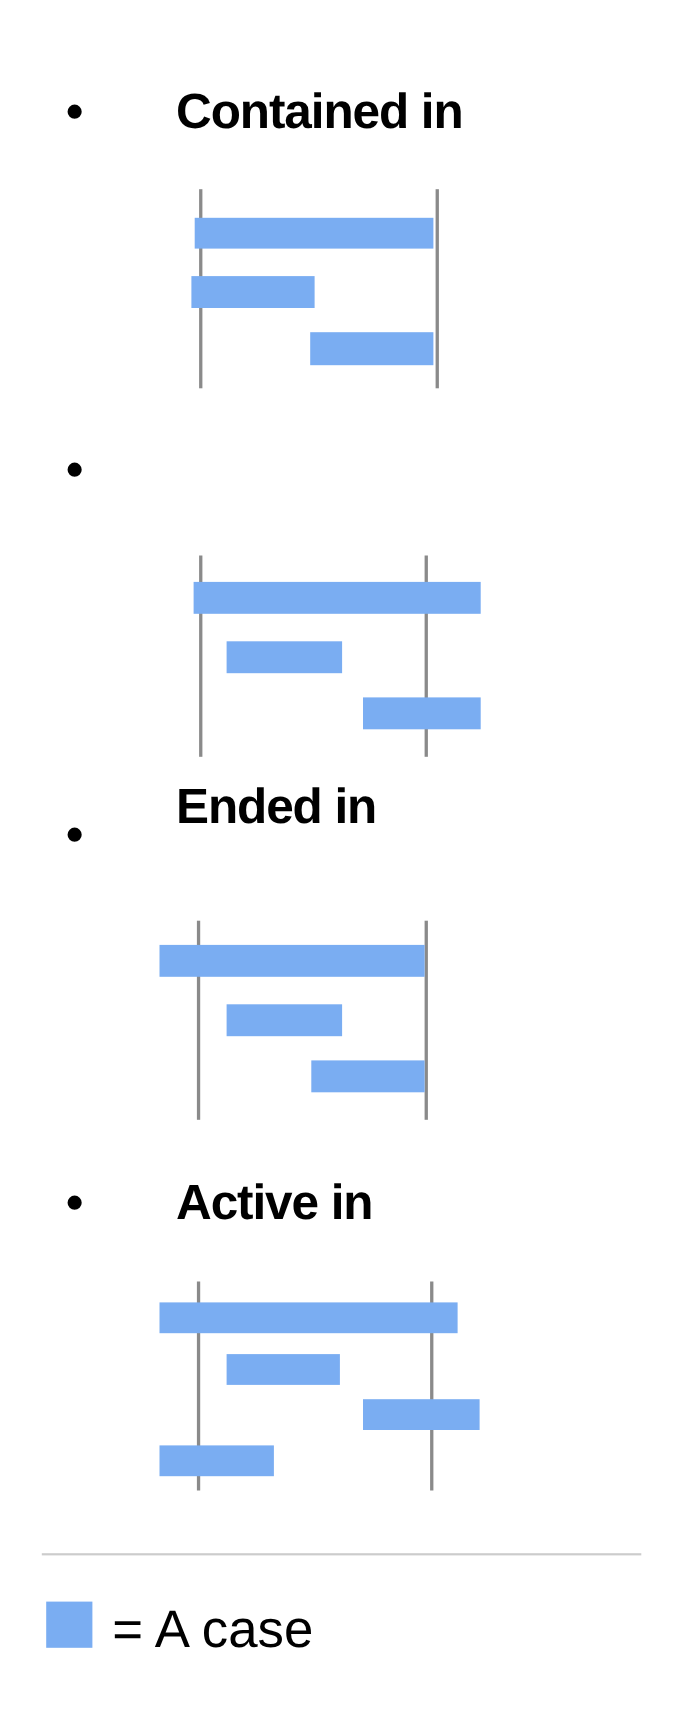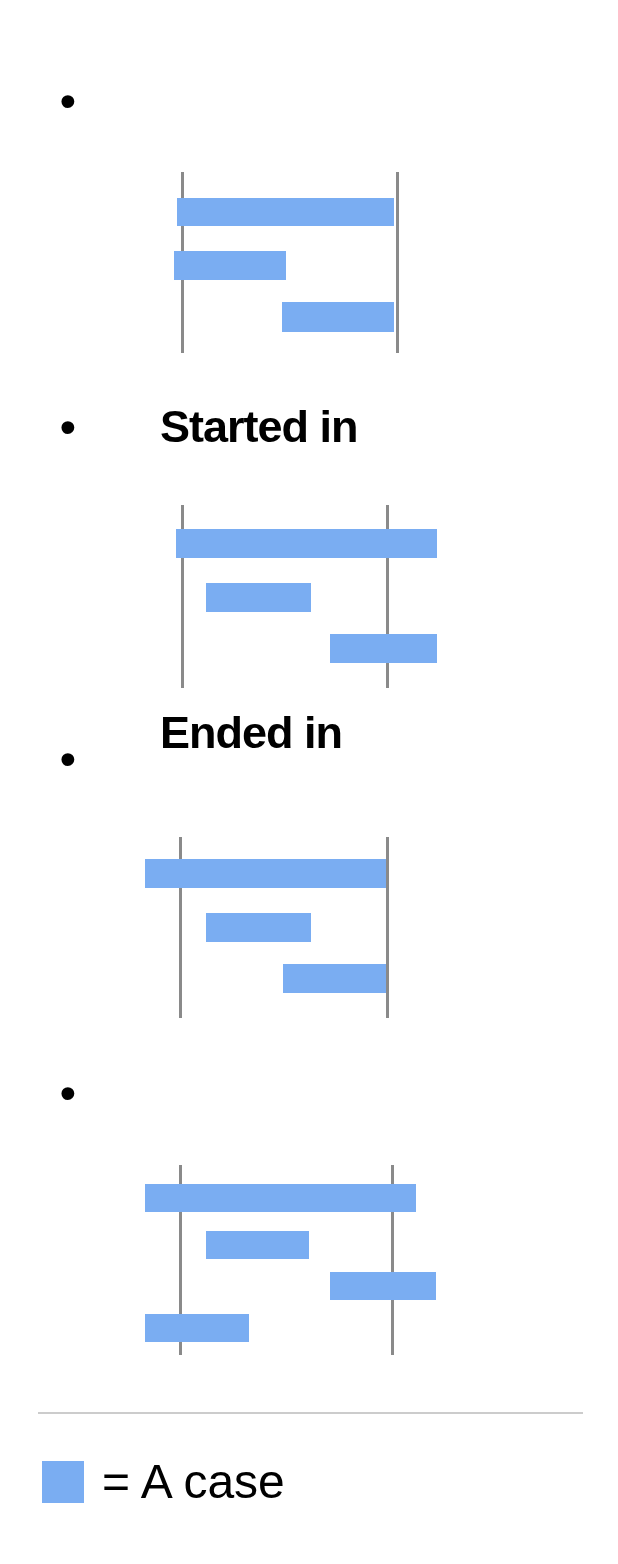--- a/index.html
+++ b/index.html
@@ -49,21 +49,21 @@
     left: 38px;
     top: 1412px;
     width: 545px;
     height: 2px;
   }
   .legend {
     position: absolute;
     left: 42px;
     top: 1456px;
     display: flex;
-    align-items: center;
+    align-items: flex-start;
     gap: 18px;
   }
   .swatch {
     width: 42px;
     height: 42px;
     flex: 0 0 auto;
   }
   .legend-text {
     font-size: 48px;
     font-weight: 400;
@@ -71,49 +71,50 @@
     white-space: nowrap;
     line-height: 1.1;
   }
 </style>
 </head>
 <body>
 
 <div class="page">
 
   <span class="bullet" style="top:76px">•</span>
+  <h2 class="title" style="top:76px">Contained in</h2>
   <div class="diagram" style="top: 170px; height: 195px;">
       <div class="tline" style="left: 181px; top: 2px; height: 181px; background: rgb(138, 138, 138);"></div>
       <div class="tline" style="left: 396px; top: 2px; height: 181px; background: rgb(138, 138, 138);"></div>
       <div class="cbar" style="left: 177px; top: 28px; width: 217px; height: 28px; background: rgb(122, 173, 242);"></div>
       <div class="cbar" style="left: 174px; top: 81px; width: 112px; height: 29px; background: rgb(122, 173, 242);"></div>
       <div class="cbar" style="left: 282px; top: 132px; width: 112px; height: 30px; background: rgb(122, 173, 242);"></div>
     </div>
 
   <span class="bullet" style="top:402px">•</span>
-  <h2 class="title" style="top:402px">Started in</h2>
   <div class="diagram" style="top: 500px; height: 195px;">
       <div class="tline" style="left: 181px; top: 5px; height: 183px; background: rgb(138, 138, 138);"></div>
       <div class="tline" style="left: 386px; top: 5px; height: 183px; background: rgb(138, 138, 138);"></div>
       <div class="cbar" style="left: 176px; top: 29px; width: 261px; height: 29px; background: rgb(122, 173, 242);"></div>
       <div class="cbar" style="left: 206px; top: 83px; width: 105px; height: 29px; background: rgb(122, 173, 242);"></div>
       <div class="cbar" style="left: 330px; top: 134px; width: 107px; height: 29px; background: rgb(122, 173, 242);"></div>
     </div>
 
   <span class="bullet" style="top:734px">•</span>
   <h2 class="title" style="top:708px">Ended in</h2>
   <div class="diagram" style="top: 830px; height: 195px;">
       <div class="tline" style="left: 179px; top: 7px; height: 181px; background: rgb(138, 138, 138);"></div>
       <div class="tline" style="left: 386px; top: 7px; height: 181px; background: rgb(138, 138, 138);"></div>
       <div class="cbar" style="left: 145px; top: 29px; width: 241px; height: 29px; background: rgb(122, 173, 242);"></div>
       <div class="cbar" style="left: 206px; top: 83px; width: 105px; height: 29px; background: rgb(122, 173, 242);"></div>
       <div class="cbar" style="left: 283px; top: 134px; width: 103px; height: 29px; background: rgb(122, 173, 242);"></div>
     </div>
 
   <span class="bullet" style="top:1068px">•</span>
+  <h2 class="title" style="top:1068px">Active in</h2>
   <div class="diagram" style="top: 1158px; height: 200px;">
       <div class="tline" style="left: 179px; top: 7px; height: 190px; background: rgb(138, 138, 138);"></div>
       <div class="tline" style="left: 391px; top: 7px; height: 190px; background: rgb(138, 138, 138);"></div>
       <div class="cbar" style="left: 145px; top: 26px; width: 271px; height: 28px; background: rgb(122, 173, 242);"></div>
       <div class="cbar" style="left: 206px; top: 73px; width: 103px; height: 28px; background: rgb(122, 173, 242);"></div>
       <div class="cbar" style="left: 330px; top: 114px; width: 106px; height: 28px; background: rgb(122, 173, 242);"></div>
       <div class="cbar" style="left: 145px; top: 156px; width: 104px; height: 28px; background: rgb(122, 173, 242);"></div>
     </div>
 
   <div class="divider" style="background: rgb(204, 204, 204);"></div>

